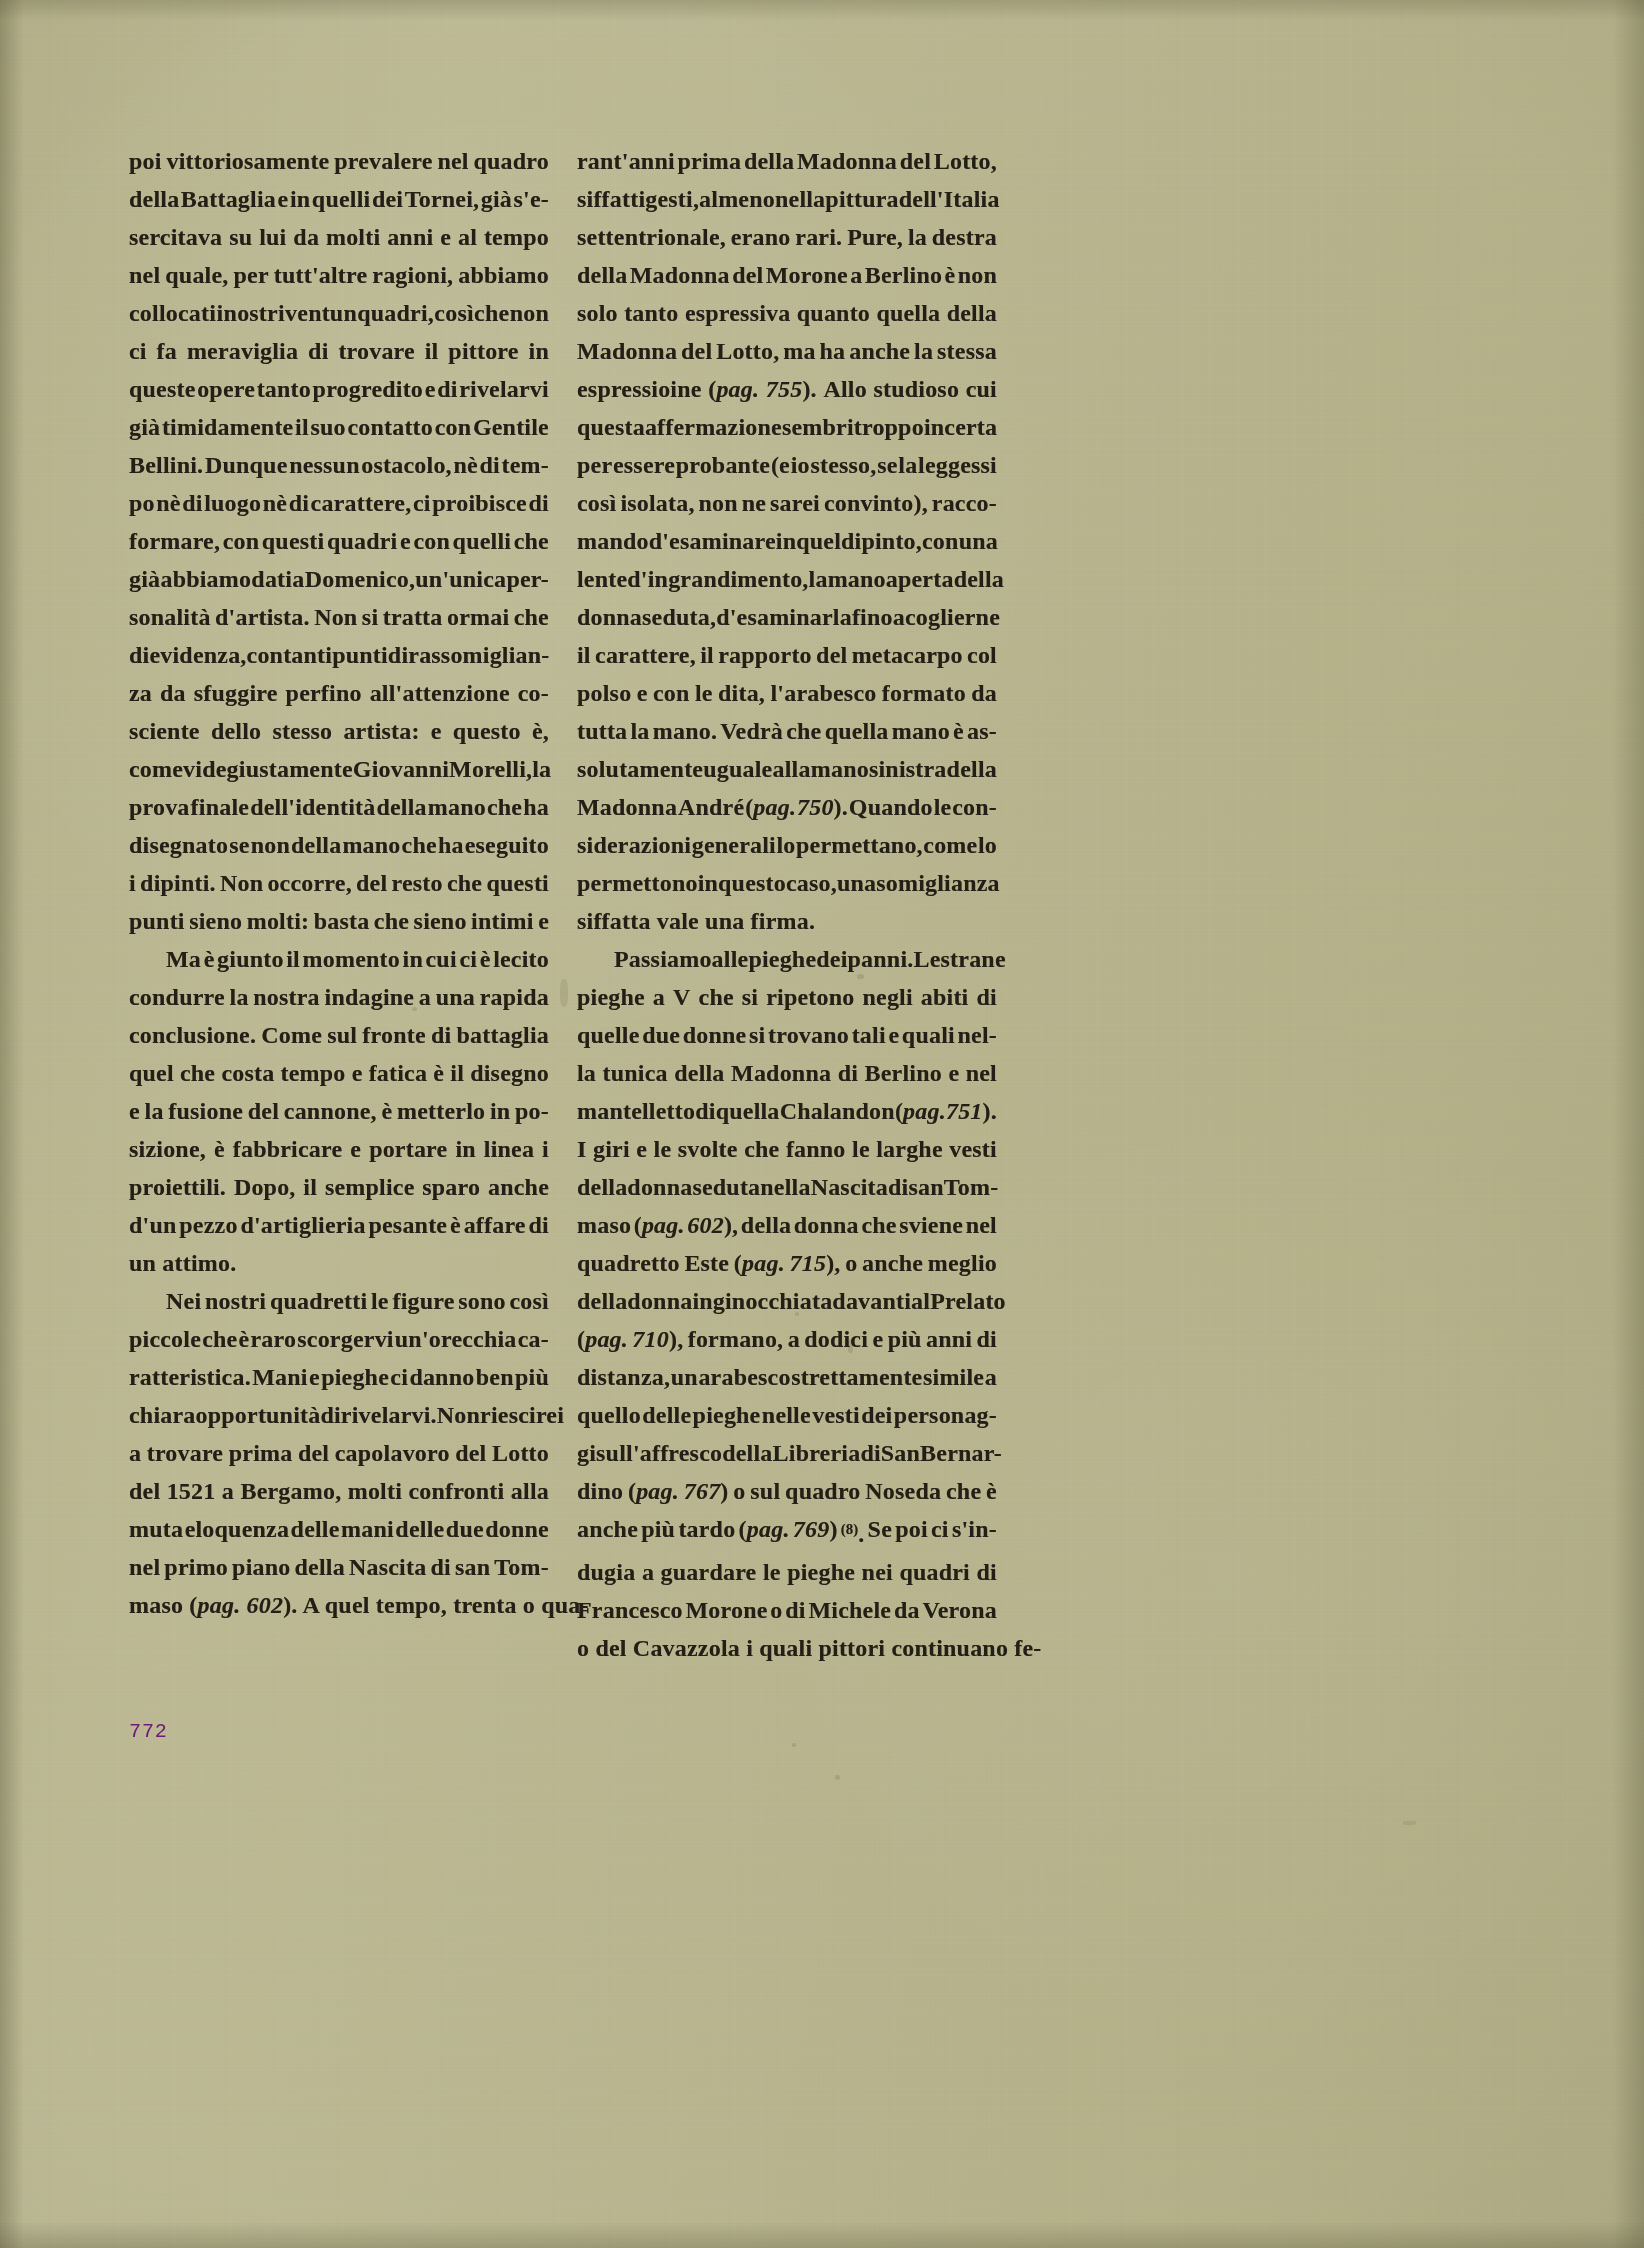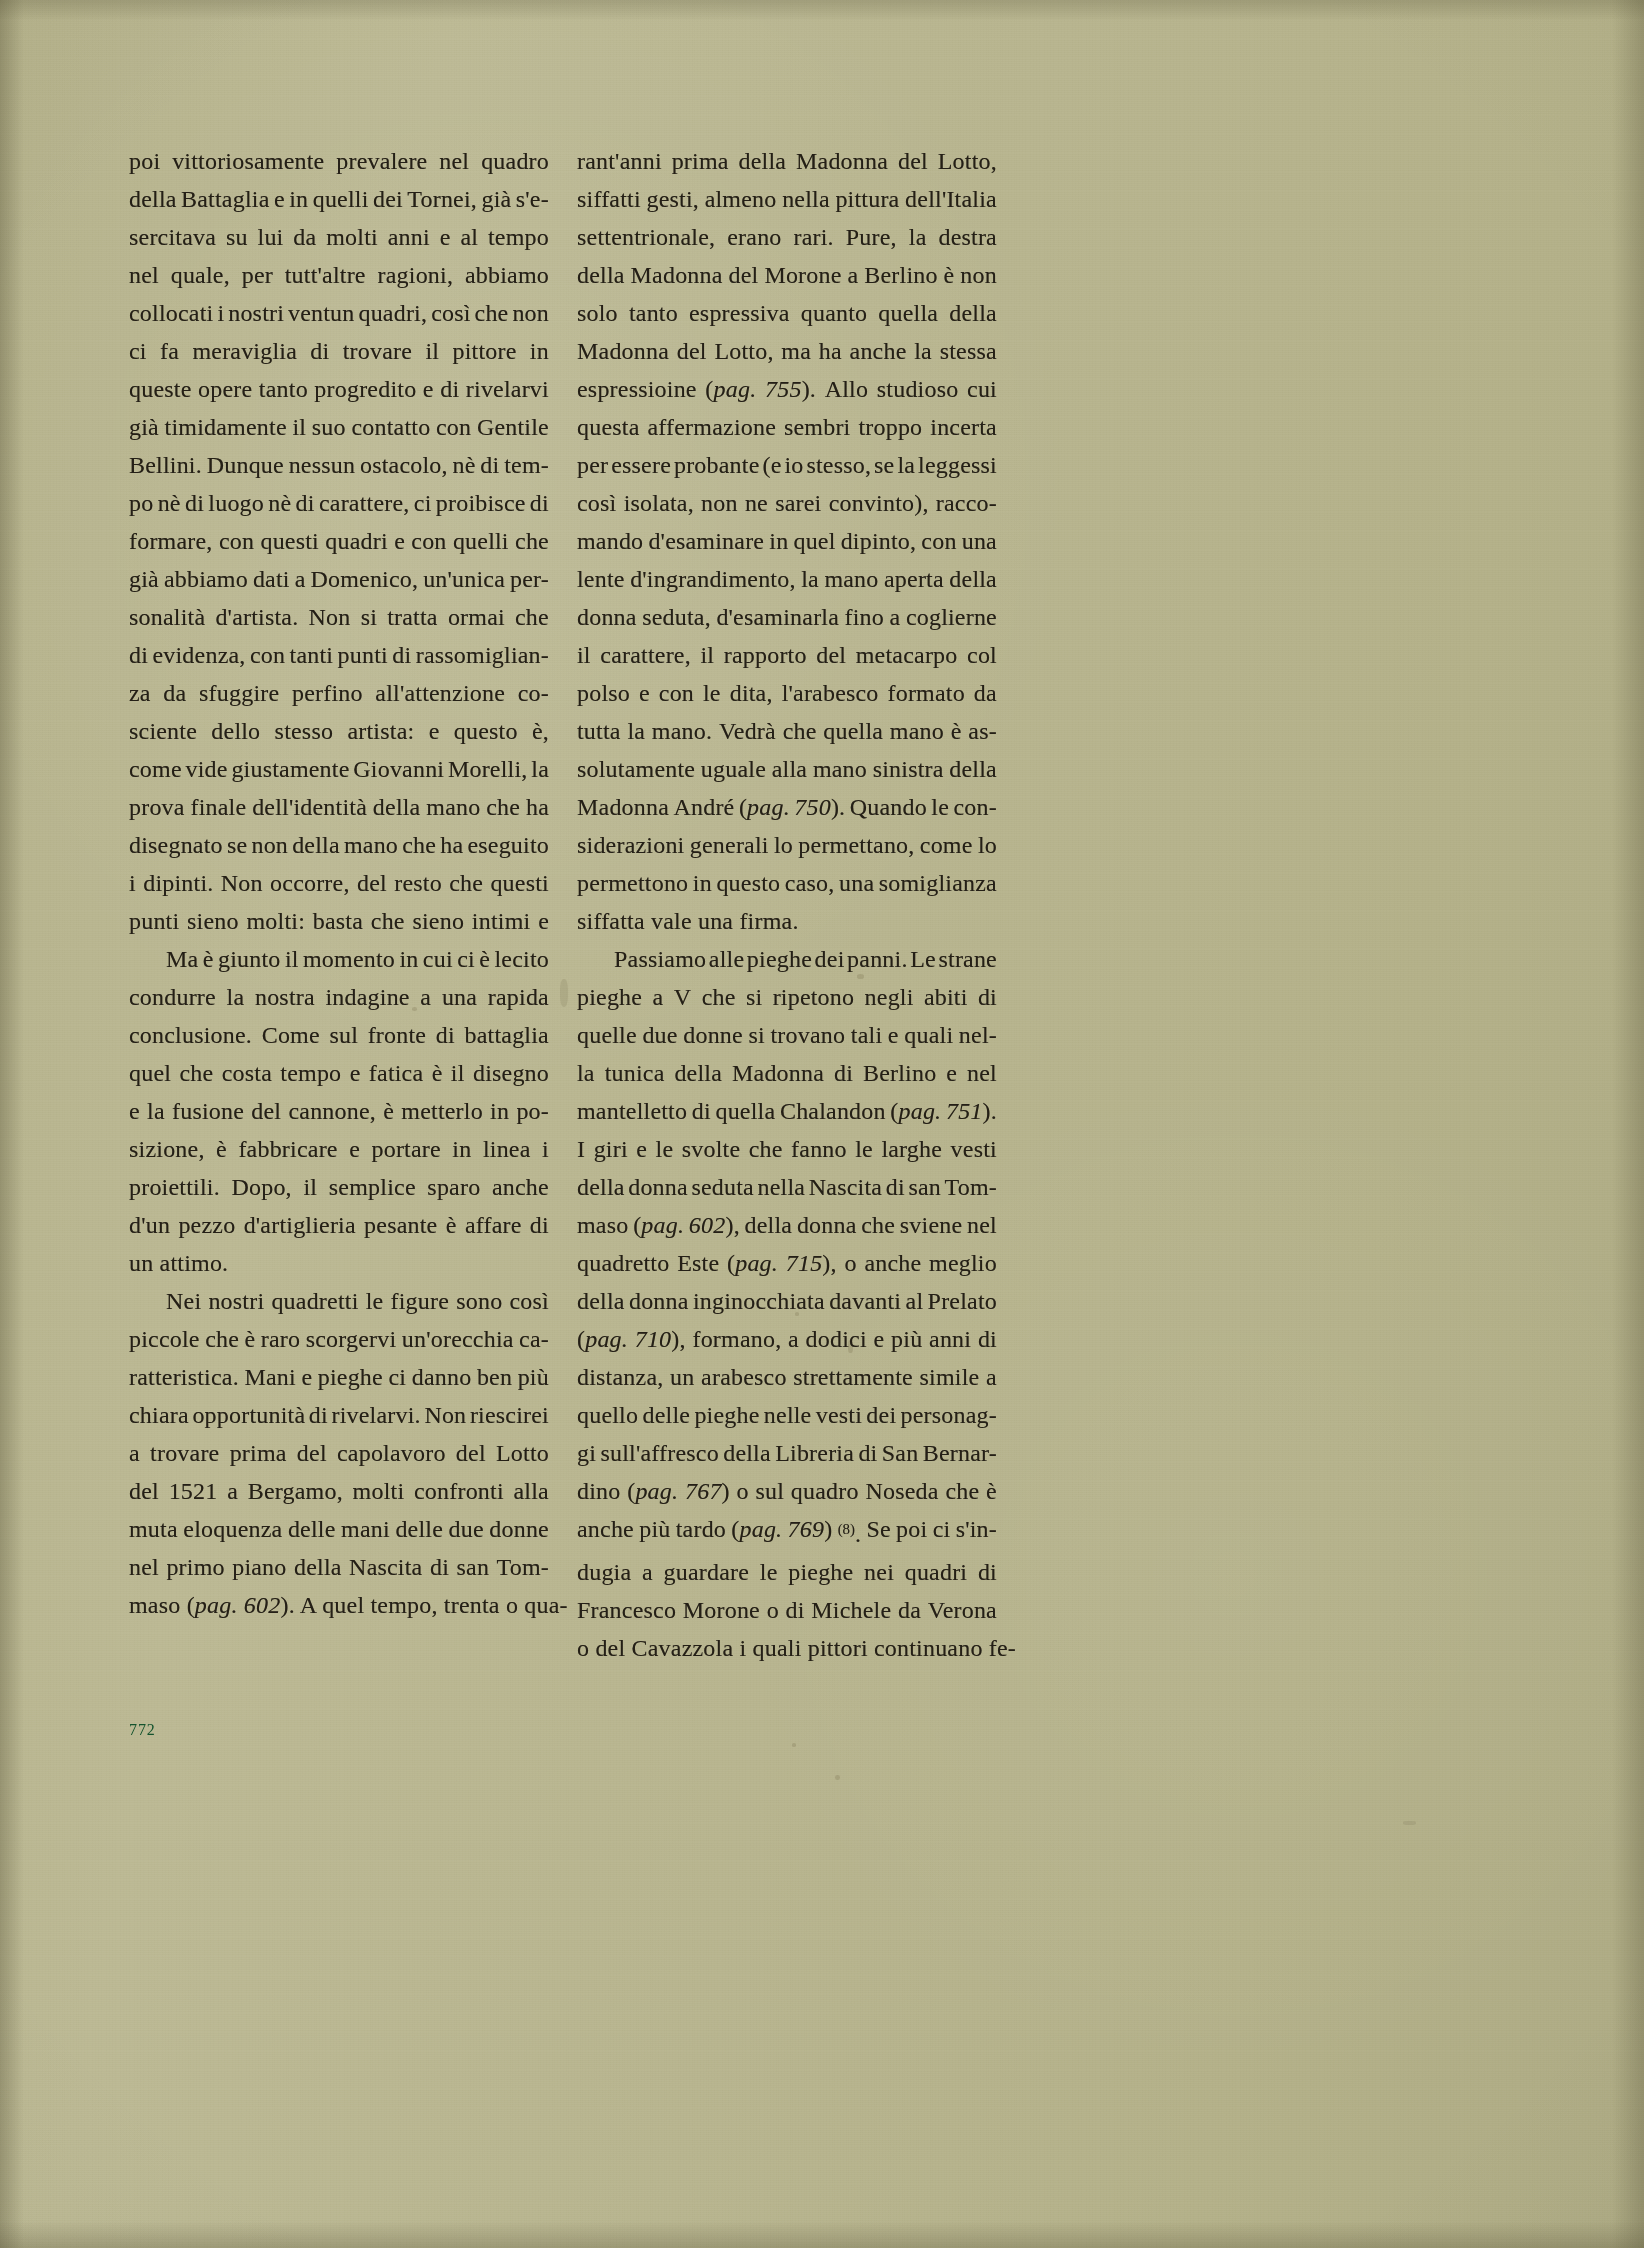--- a/index.html
+++ b/index.html
@@ -45,20 +45,21 @@
   #edge-bottom{ position:absolute; left:0;  bottom:0; width:100%; height:28px;
                 background:linear-gradient(0deg, rgba(70,66,40,0.26), rgba(70,66,40,0)); }
 
   
   #text-area {
     position: absolute;
     left: 129px;
     top: 142px;
     width: 1368px;
     height: 1462px;
+    font-weight: bold;
   }
   .column {
     position: absolute;
     top: 0;
     width: 420px;
   }
   #column-left  { left: 0px; }
   #column-right { left: 448px; }
 
   .line {
@@ -86,24 +87,25 @@
     font-size: 0.62em;
     vertical-align: 0.55em;
     letter-spacing: 0;
   }
 
   
   #folio {
     position: absolute;
     left: 129px;
     top: 1722px;
-    font-size: 16px;
+    font-size: 20px;
     line-height: 1;
-    color: #14532d;
+    color: #701a75;
     letter-spacing: 0.9px;
+    font-family: Liberation Mono, monospace;
   }
 
   
   .speck {
     position: absolute;
     border-radius: 50%;
     background: rgba(86,76,46,0.18);
     pointer-events: none;
   }
 </style>

